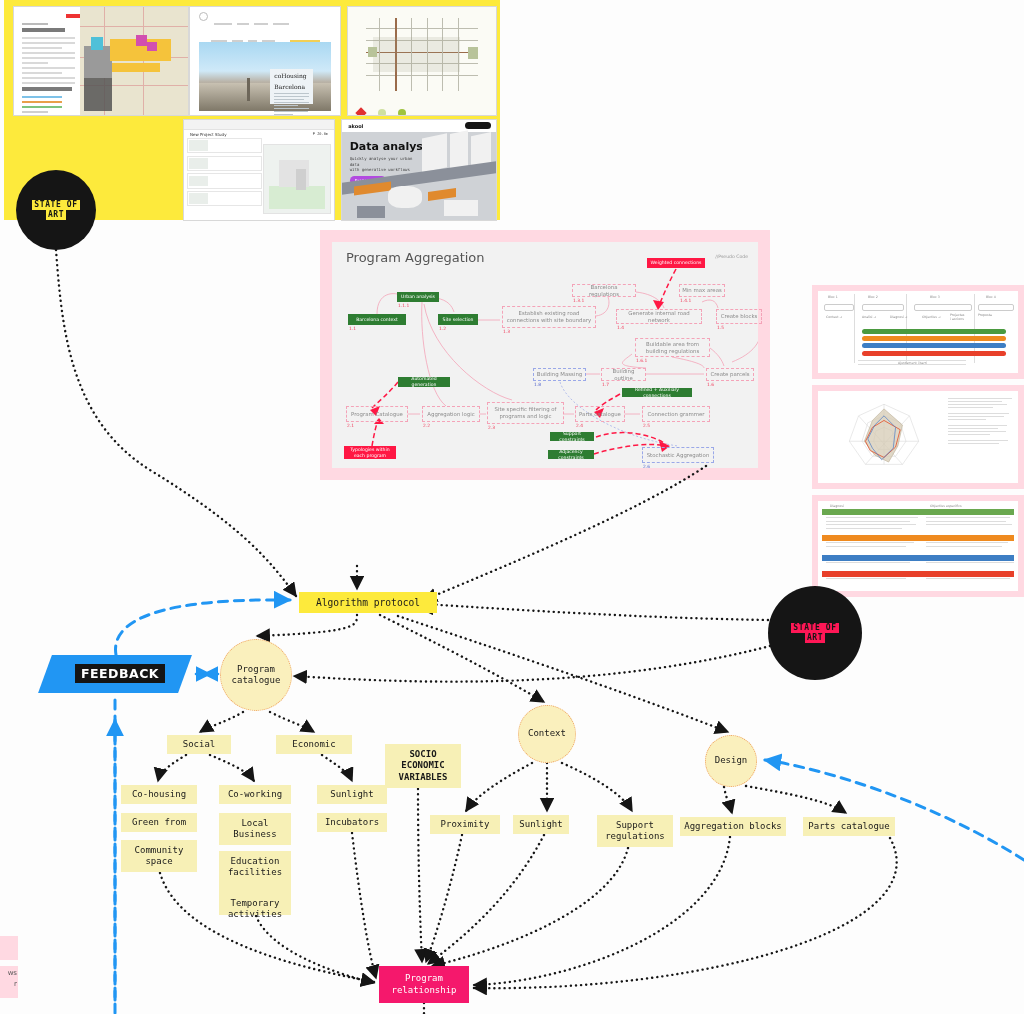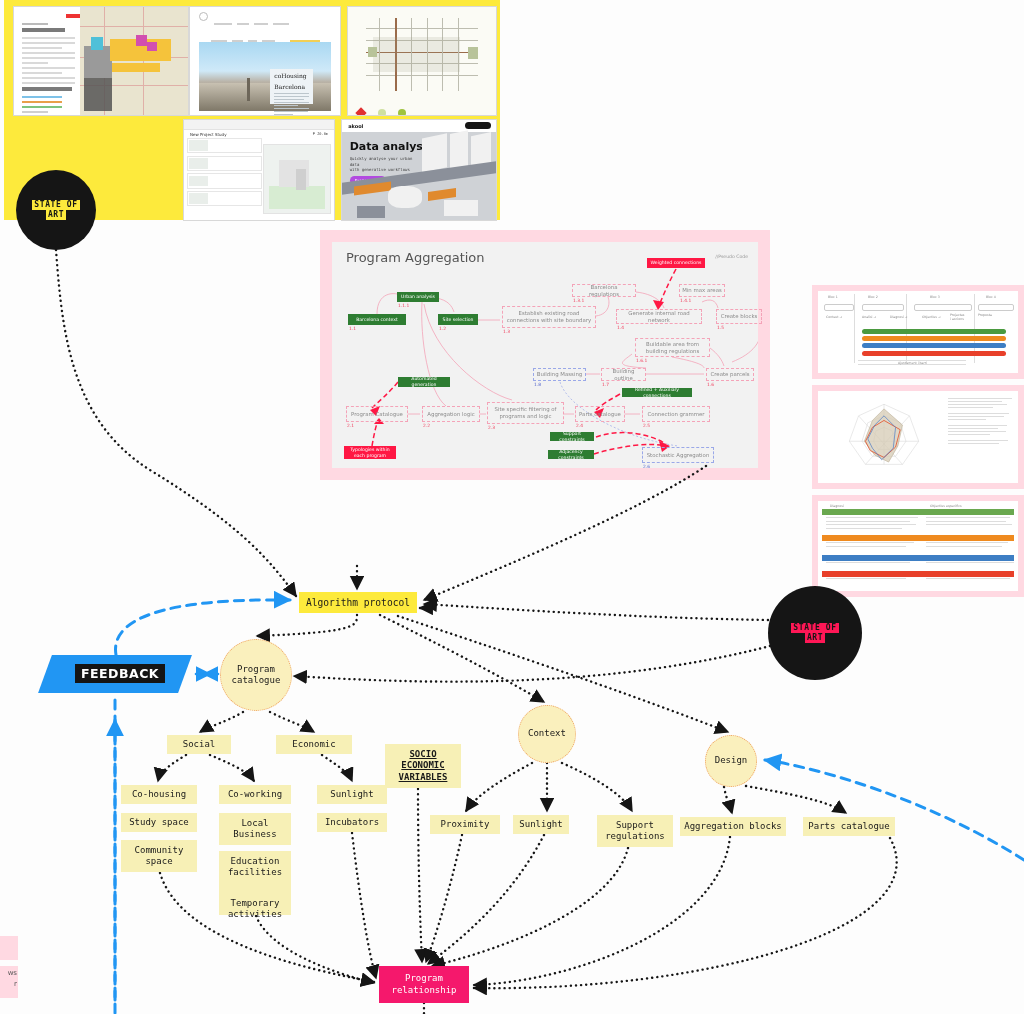--- a/index.html
+++ b/index.html
@@ -103,21 +103,21 @@
   .hl-p span{background:#ff1756;}
 
   
   .node{position:absolute;box-sizing:border-box;display:flex;align-items:center;
         justify-content:center;text-align:center;line-height:1.25;
         font-family:"DejaVu Sans Mono","Liberation Mono",monospace;font-size:9px;color:#1a1a1a;}
   .node.yel{background:#f7f0b6;}
   .node.algo{background:#fdea3c;font-size:9.6px;}
   .node.circ{background:#faf0bd;border:1.4px dotted #f0a060;border-radius:50%;}
   .node.pink{background:#f5186c;color:#fff;}
-  .node.bold{font-weight:bold;text-decoration:underline;}
+  .node.bold{font-weight:bold;}
   .feedback{position:absolute;left:45px;top:655px;width:140px;height:38px;
         background:#2196f3;transform:skewX(-20deg);}
   .feedback-lbl{position:absolute;left:75px;top:664px;background:#151515;color:#fff;
         font-family:"DejaVu Sans","Liberation Sans",sans-serif;font-weight:bold;
         font-size:12.5px;padding:2px 6px;letter-spacing:.5px;}
   .cut-pink{position:absolute;background:#ffd9e2;}
   .cut-pink .ct{font-family:"DejaVu Sans","Liberation Sans",sans-serif;font-size:7px;color:#555;
         padding:2px;}
 </style>
 </head>
@@ -562,21 +562,21 @@
     <div class="bl hl-p">
       <span>STATE OF</span><br>
       <span>ART</span>
     </div>
   </div>
 
   <div class="feedback"></div>
   <div class="feedback-lbl">FEEDBACK</div>
 
   <div id="flownodes">
-      <div class="node algo yel" style="left: 299px; top: 592px; width: 118px; height: 21px;">
+      <div class="node algo yel" style="left: 299px; top: 592px; width: 138px; height: 21px;">
         <span style="white-space: pre-line;">Algorithm protocol</span>
       </div>
       <div class="node circ" style="left: 220px; top: 639px; width: 72px; height: 72px;">
         <span style="white-space: pre-line;">Program
 catalogue</span>
       </div>
       <div class="node circ" style="left: 518px; top: 705px; width: 58px; height: 58px;">
         <span style="white-space: pre-line;">Context</span>
       </div>
       <div class="node circ" style="left: 705px; top: 735px; width: 52px; height: 52px;">
@@ -590,21 +590,21 @@
       </div>
       <div class="node yel bold" style="left: 385px; top: 744px; width: 76px; height: 44px;">
         <span style="white-space: pre-line;">SOCIO
 ECONOMIC
 VARIABLES</span>
       </div>
       <div class="node yel" style="left: 121px; top: 785px; width: 76px; height: 19px;">
         <span style="white-space: pre-line;">Co-housing</span>
       </div>
       <div class="node yel" style="left: 121px; top: 813px; width: 76px; height: 19px;">
-        <span style="white-space: pre-line;">Study space</span>
+        <span style="white-space: pre-line;">Green from</span>
       </div>
       <div class="node yel" style="left: 121px; top: 840px; width: 76px; height: 32px;">
         <span style="white-space: pre-line;">Community
 space</span>
       </div>
       <div class="node yel" style="left: 219px; top: 785px; width: 72px; height: 19px;">
         <span style="white-space: pre-line;">Co-working</span>
       </div>
       <div class="node yel" style="left: 219px; top: 813px; width: 72px; height: 32px;">
         <span style="white-space: pre-line;">Local

